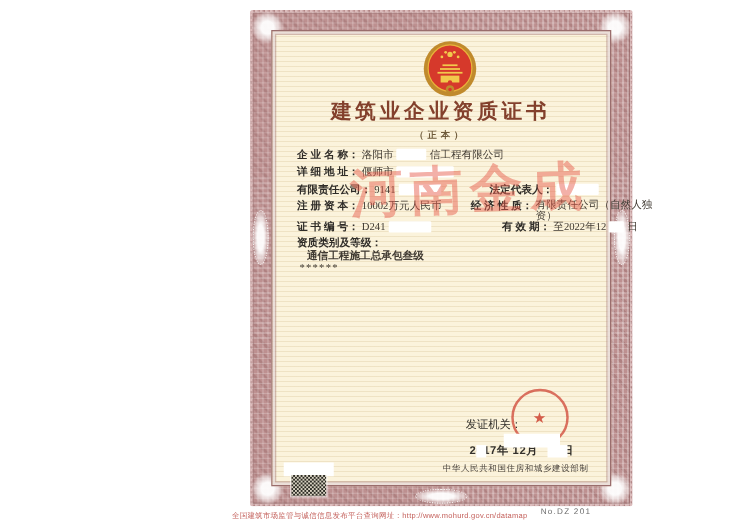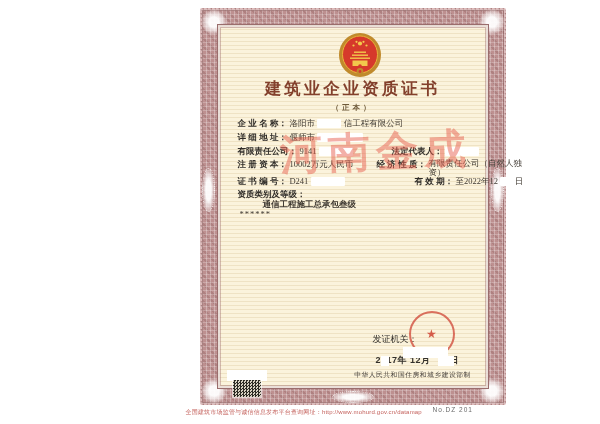--- a/index.html
+++ b/index.html
@@ -151,33 +151,33 @@
       <span class="abs" style="left:127px; top:0;">
         <span class="lbl">经 济 性 质：</span>
         <span class="val wrapval">有限责任公司（自然人独资）</span>
       </span>
     </div>
 
     <div class="row" style="top:168px;">
       <span class="lbl">证 书 编 号：</span>
       <span class="val">D241</span>
       <span class="redact" style="width:34px;"></span>
-      <span class="abs" style="left:152px; top:0;margin-left:13px;">
+      <span class="abs" style="left:152px; top:0;">
         <span class="lbl">有 效 期：</span>
         <span class="val">至2022年12</span>
         <span class="redact" style="width:12px;"></span>
         <span class="val">日</span>
       </span>
     </div>
 
     <div class="row" style="top:181px;">
       <span class="lbl">资质类别及等级：</span>
     </div>
     <div class="row" style="top:191px; left:46px;">
-      <span class="val" style="font-weight:bold;margin-left:17px;">通信工程施工总承包叁级</span>
+      <span class="val" style="font-weight:bold;">通信工程施工总承包叁级</span>
     </div>
     <div class="row" style="top:201px; left:40px;">
       <span class="val" style="letter-spacing:1px;">******</span>
     </div>
 
     <div class="watermark">河南金成</div>
 
     <div class="issuer-label">发证机关：</div>
     <div class="seal">
       <span class="star">★</span>

